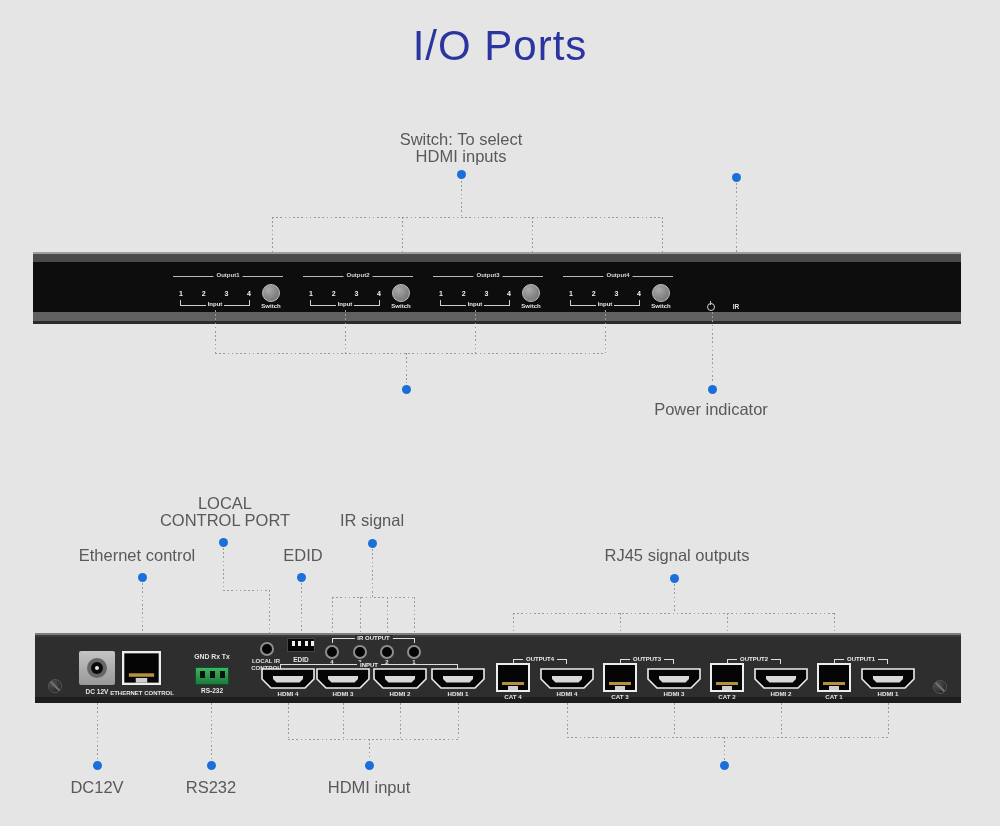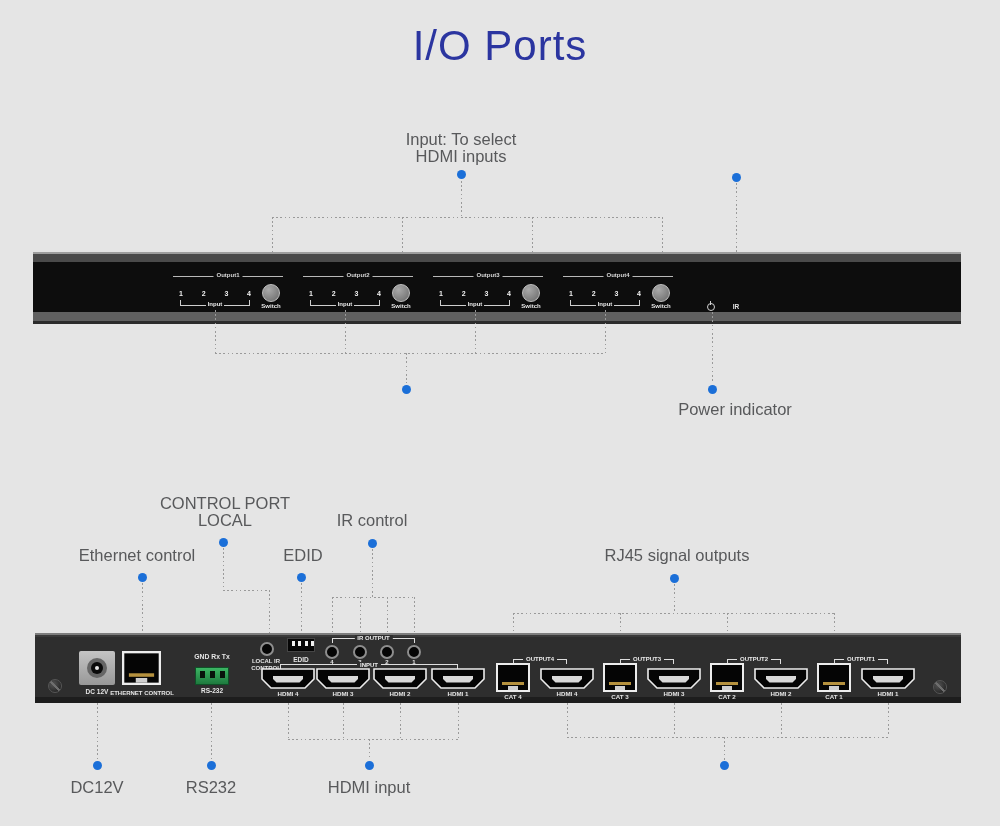--- a/index.html
+++ b/index.html
@@ -56,21 +56,21 @@
               padding:0 3px;font-weight:bold;color:#ececec;white-space:nowrap;font-size:6px;line-height:7px;}
 </style>
 </head>
 <body>
 
 <div class="canvas">
 
   <h1 class="title">I/O Ports</h1>
 
   <div class="lbl" style="left:341px;top:131px;width:240px">
-    <div>Input: To select</div>
+    <div>Switch: To select</div>
     <div>HDMI inputs</div>
   </div>
 
   <div class="dot" style="left:457px;top:170px"></div>
   <div class="dot" style="left:732px;top:173px"></div>
 
   <div class="vd" style="left:461px;top:181px;height:36px"></div>
   <div class="hd" style="left:272px;top:217px;width:391px"></div>
   <div class="vd" style="left:272px;top:217px;height:69px"></div>
   <div class="vd" style="left:402px;top:217px;height:69px"></div>
@@ -177,29 +177,29 @@
   <div class="vd" style="left:215px;top:310px;height:43px"></div>
   <div class="vd" style="left:345px;top:310px;height:43px"></div>
   <div class="vd" style="left:475px;top:310px;height:43px"></div>
   <div class="vd" style="left:605px;top:310px;height:43px"></div>
   <div class="hd" style="left:215px;top:353px;width:391px"></div>
   <div class="vd" style="left:406px;top:353px;height:30px"></div>
   <div class="vd" style="left:712px;top:312px;height:71px"></div>
 
   <div class="dot" style="left:402px;top:385px"></div>
   <div class="dot" style="left:708px;top:385px"></div>
-  <div class="lbl" style="left:615px;top:401px;width:240px">Power indicator</div>
+  <div class="lbl" style="left:591px;top:401px;width:240px">Power indicator</div>
 
   <div class="lbl" style="left:105px;top:495px;width:240px">
+    <div>LOCAL</div>
     <div>CONTROL PORT</div>
-    <div>LOCAL</div>
   </div>
   <div class="lbl" style="left:17px;top:547px;width:240px">Ethernet control</div>
   <div class="lbl" style="left:183px;top:547px;width:240px">EDID</div>
-  <div class="lbl" style="left:252px;top:512px;width:240px">IR control</div>
+  <div class="lbl" style="left:252px;top:512px;width:240px">IR signal</div>
   <div class="lbl" style="left:557px;top:547px;width:240px">RJ45 signal outputs</div>
 
   <div class="dot" style="left:219px;top:538px"></div>
   <div class="dot" style="left:138px;top:573px"></div>
   <div class="dot" style="left:297px;top:573px"></div>
   <div class="dot" style="left:368px;top:539px"></div>
   <div class="dot" style="left:670px;top:574px"></div>
 
   <div class="vd" style="left:142px;top:583px;height:68px"></div>
   <div class="vd" style="left:223px;top:548px;height:42px"></div>

